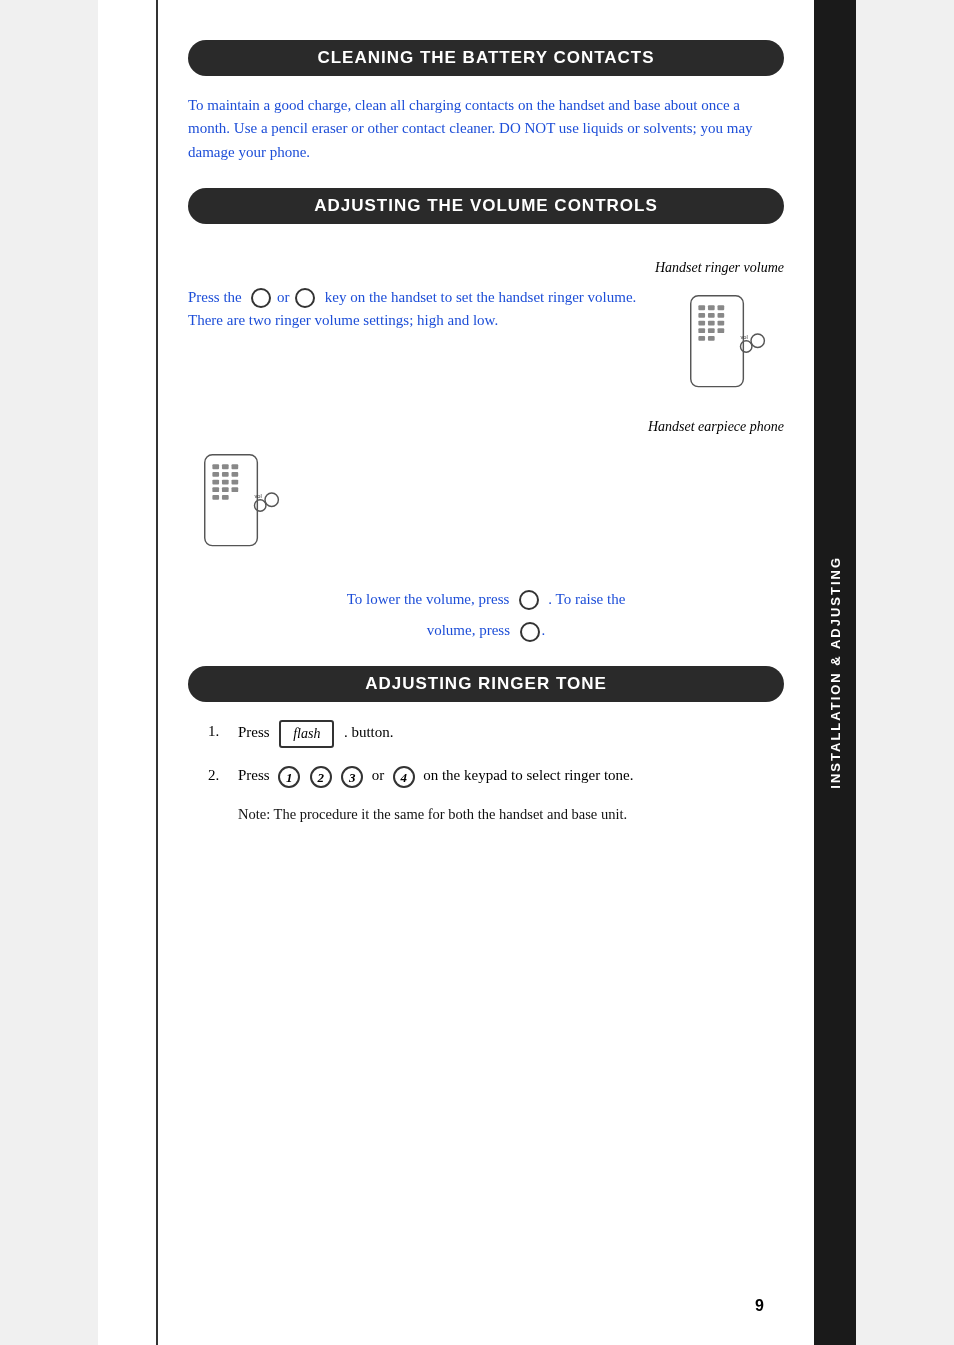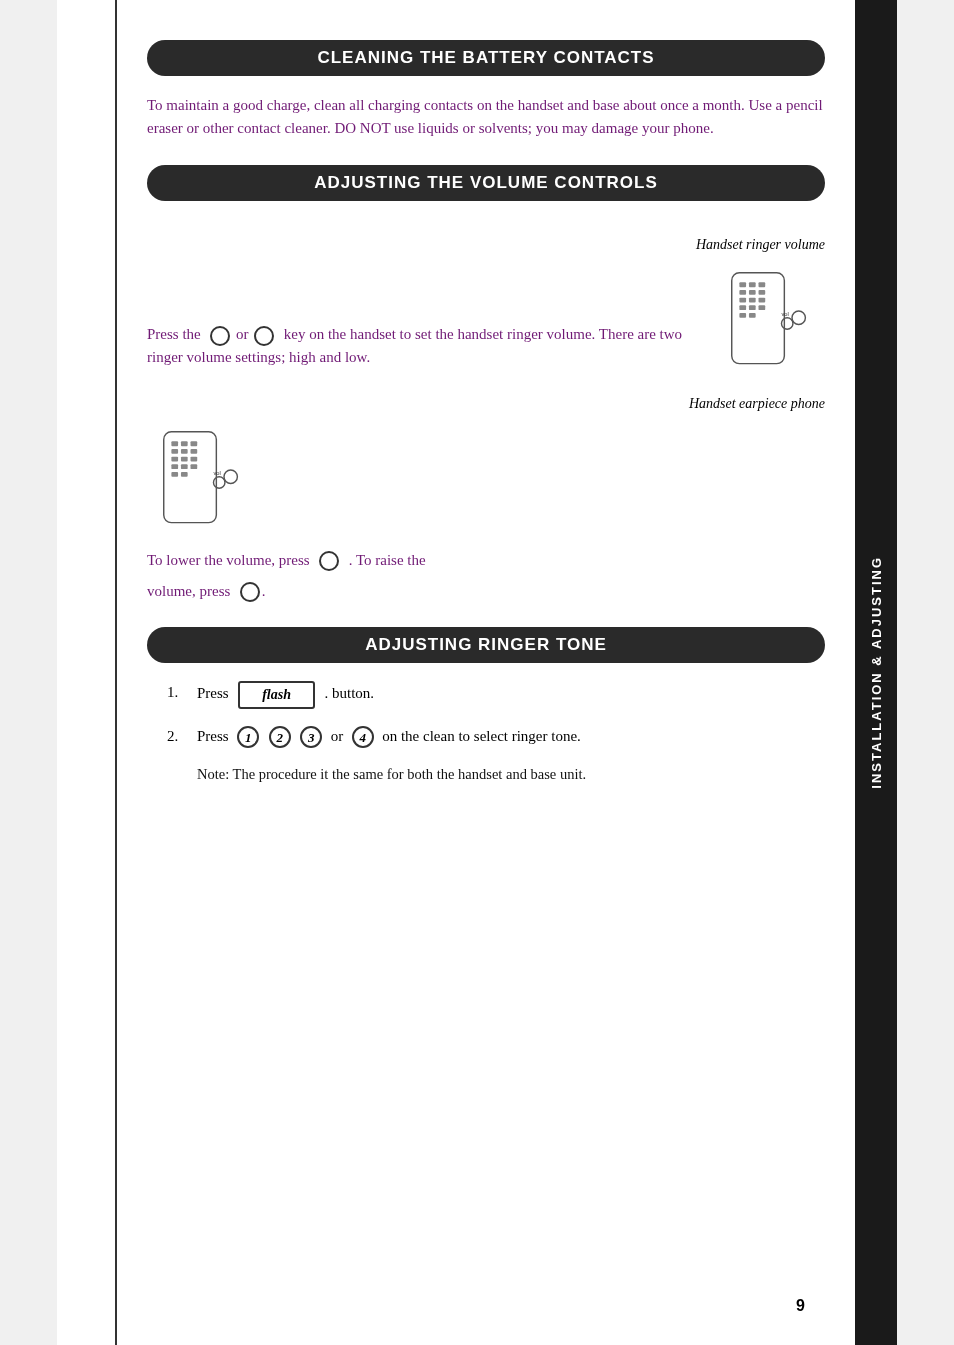--- a/index.html
+++ b/index.html
@@ -7,21 +7,21 @@
     body {
       background: #f0f0f0;
       display: flex;
       justify-content: center;
       align-items: flex-start;
       min-height: 100vh;
       font-family: 'Times New Roman', Times, serif;
     }
 
     .page {
-      width: 840px;
+      width: 758px;
       min-height: 1345px;
       background: #fff;
       position: relative;
       display: flex;
     }
 
     .left-border {
       width: 60px;
       border-right: 2px solid #333;
       flex-shrink: 0;
@@ -67,40 +67,39 @@
       letter-spacing: 1px;
       margin-bottom: 18px;
       display: inline-block;
       width: 100%;
       text-transform: uppercase;
     }
 
     .body-text {
       font-size: 15px;
       line-height: 1.55;
-      color: #701a75;
+      color: #1d4ed8;
       margin-bottom: 8px;
     }
 
     .italic-heading {
       font-style: italic;
       font-size: 14px;
       margin: 18px 0 10px 30px;
       color: #000000;
       text-align: right;
     }
 
     .content-section {
       margin-bottom: 24px;
     }
 
     .volume-section {
       display: flex;
       margin-bottom: 10px;
-      align-items: flex-end;
     }
 
     .volume-text {
       flex: 1;
     }
 
     .phone-image {
       width: 110px;
       flex-shrink: 0;
       display: flex;
@@ -143,23 +142,23 @@
     }
 
     .item-num {
       min-width: 22px;
       font-size: 15px;
     }
 
     .flash-box {
       display: inline-block;
       border: 2px solid #333;
-      padding: 1px 22px;
+      padding: 1px 12px;
       font-style: italic;
-      font-weight: bold;
+      font-weight: normal;
       font-size: 14px;
       vertical-align: middle;
       margin: 0 2px;
       border-radius: 3px;
     }
 
     .keypad-num {
       display: inline-block;
       width: 22px;
       height: 22px;
@@ -185,21 +184,22 @@
     .page-number {
       position: absolute;
       bottom: 30px;
       right: 50px;
       font-size: 16px;
       font-weight: bold;
       font-family: Arial, sans-serif;
     }
 
     .volume-lower-section {
-      margin-top: 12px;
+      margin-top: 28px;
+      text-align: center;
     }
 
   </style>
 </head>
 <body>
 
 <div class="page">
 
   <div class="left-border"></div>
 
@@ -310,21 +310,21 @@
 
         <div class="numbered-item">
           <span class="item-num">2.</span>
           <span>
             <span>Press</span>
             &nbsp;<span class="keypad-num">1</span>
             &nbsp;<span class="keypad-num">2</span>
             &nbsp;<span class="keypad-num">3</span>
             &nbsp;<span>or</span>
             &nbsp;<span class="keypad-num">4</span>
-            &nbsp;<span>on the clean to select ringer tone.</span>
+            &nbsp;<span>on the keypad to select ringer tone.</span>
           </span>
         </div>
 
         <p class="note-text">Note: The procedure it the same for both the handset and base unit.</p>
       </div>
     </div>
 
     <div class="page-number">9</div>
   </div>
 

